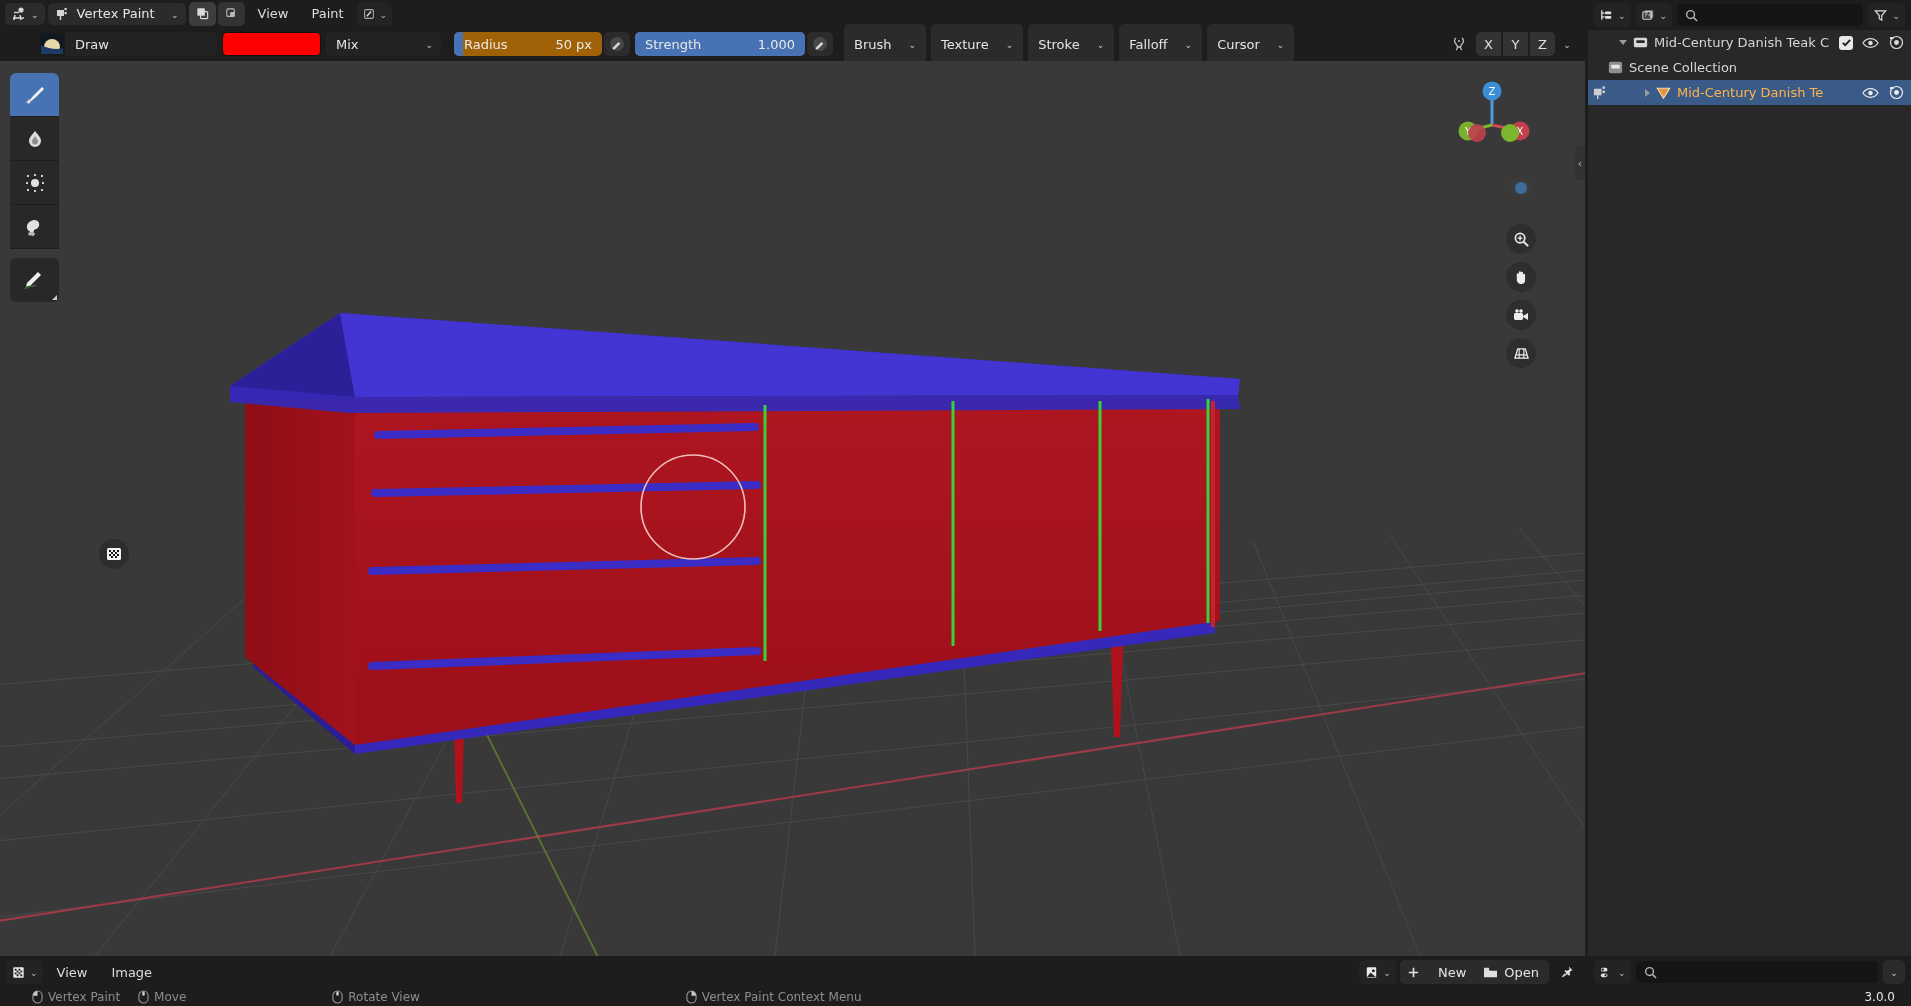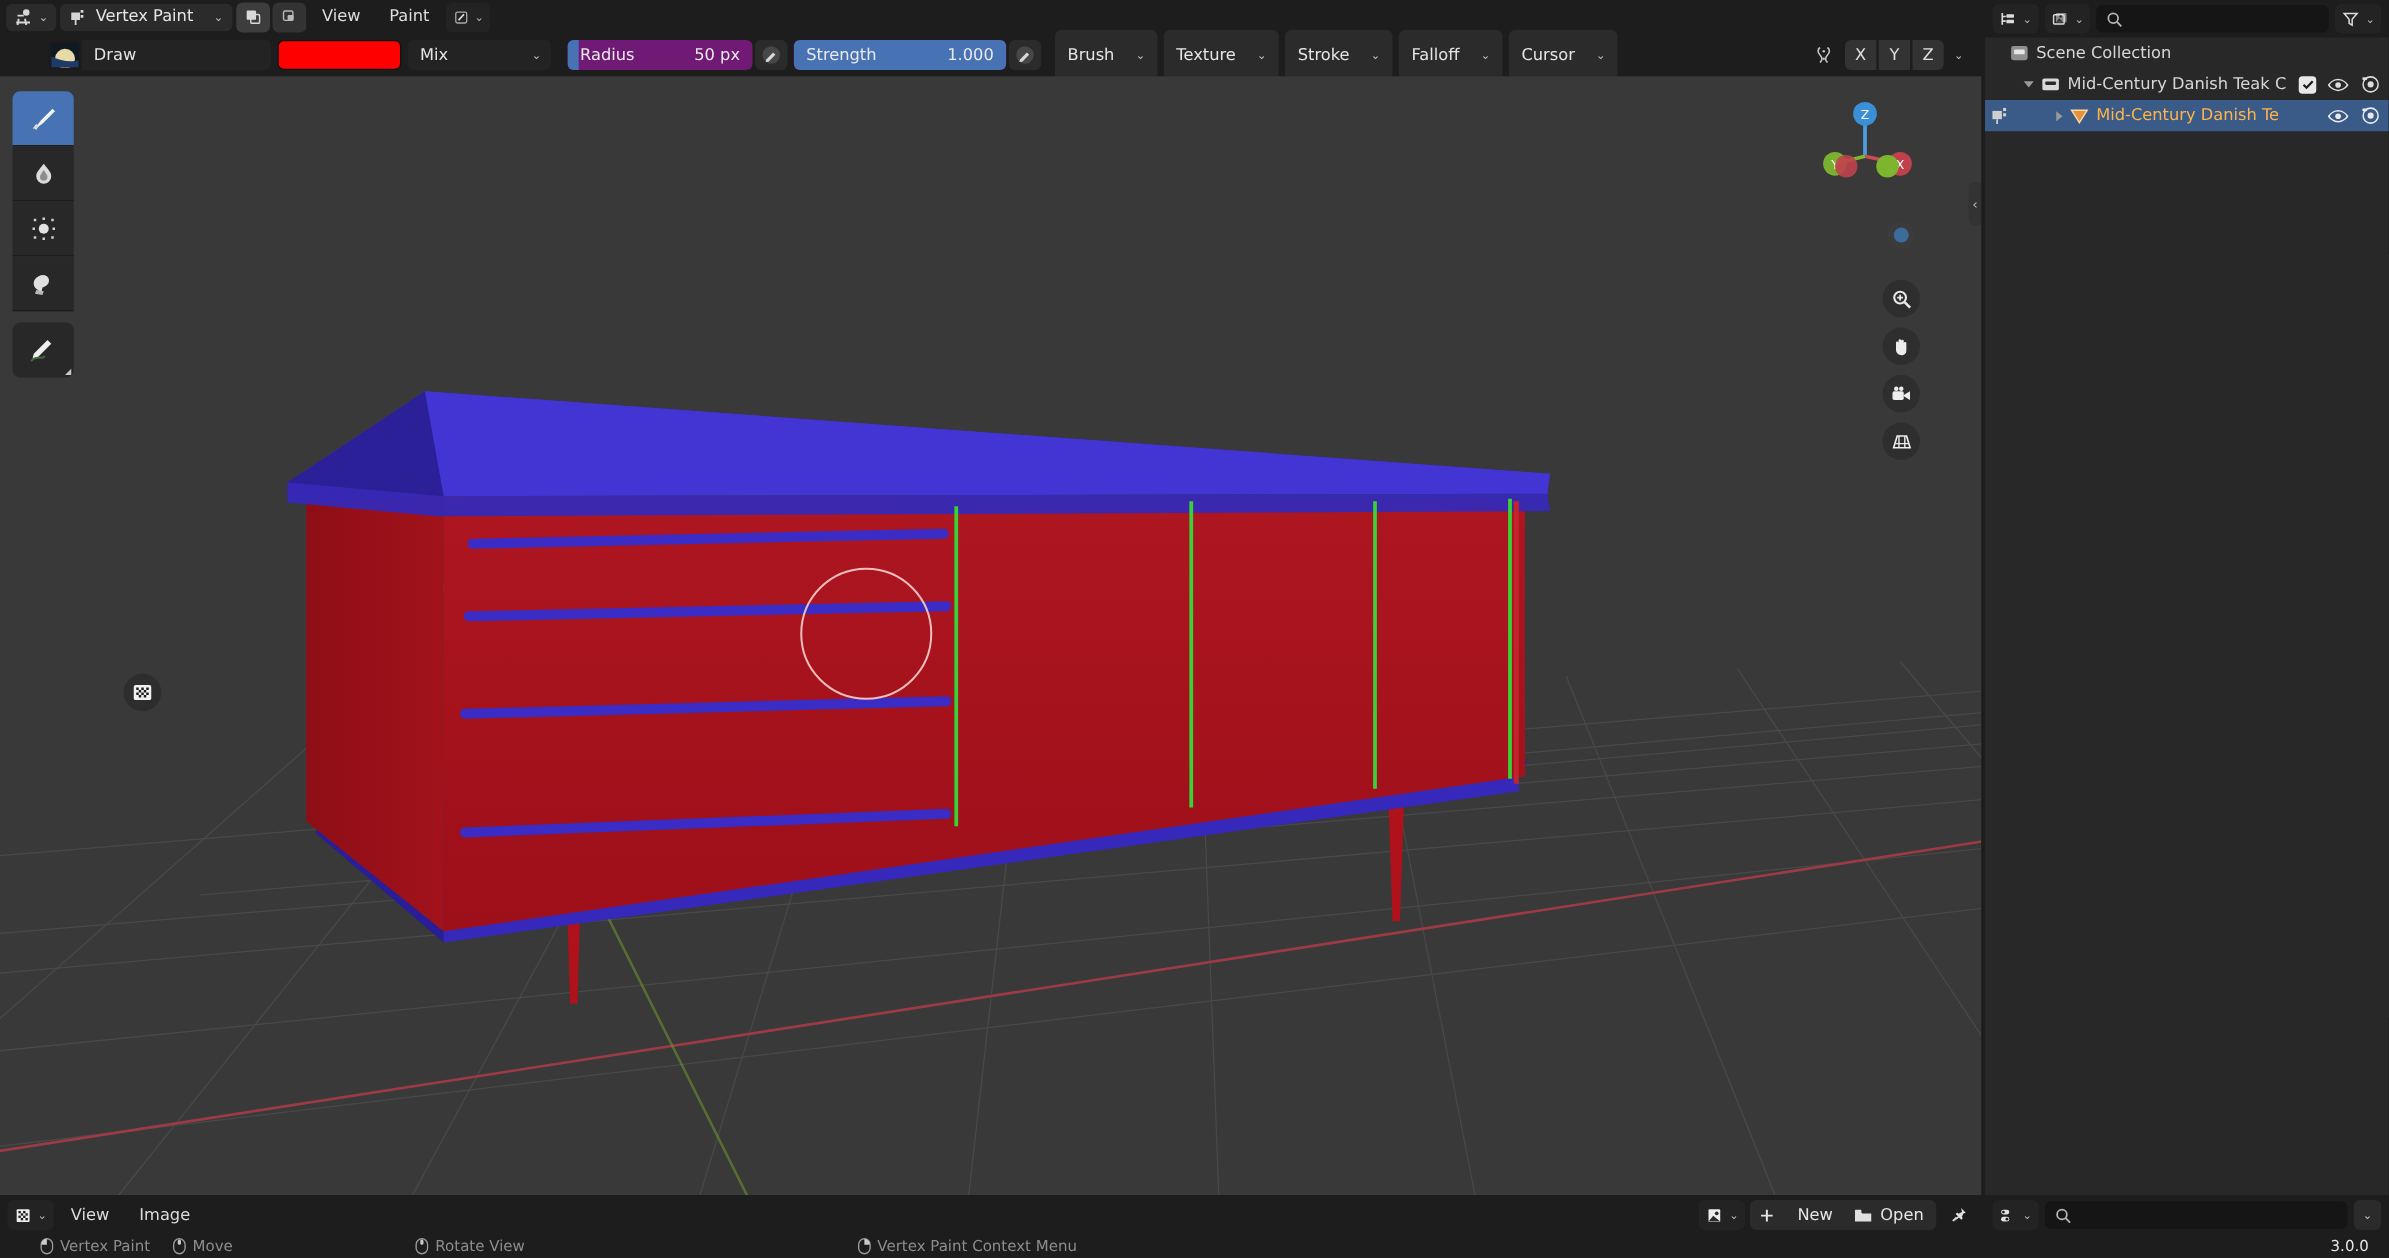--- a/index.html
+++ b/index.html
@@ -68,21 +68,21 @@
   .colorfield {
     width:99px; height:24px; border-radius:5px; background:#ff0000; border:1px solid #111;
   }
   .blendmode {
     width:115px; height:24px; border-radius:5px; background:#232323;
     display:flex; align-items:center; justify-content:space-between;
     padding:0 8px 0 10px; font-size:13px;
   }
   .slider {
     position:relative; height:24px; border-radius:5px; overflow:hidden;
-    background:#701a75; display:flex; align-items:center;
+    background:#a16207; display:flex; align-items:center;
     justify-content:space-between; padding:0 10px; font-size:13px; color:#e9e9e9;
   }
   .slider .fill { position:absolute; left:0; top:0; bottom:0; background:#4772b3; }
   .slider .lbl, .slider .val { position:relative; z-index:2; }
   .pressure {
     width:26px; height:24px; border-radius:5px; background:#2b2b2b;
     display:flex; align-items:center; justify-content:center;
   }
   .pop { display:flex; align-items:center; gap:17px; height:40px; padding:0 10px;
          border-radius:5px; background:#2b2b2b; font-size:13px; }
@@ -699,31 +699,20 @@
             <path d="M2.5 3h11l-4.2 5v5l-2.6-1.6V8z" fill="none" stroke="#dcdcdc" stroke-width="1.3"></path>
           </svg>
         </span>
         <span class="chev">⌄</span>
       </div>
     </div>
 
     <div class="out-body">
 
       <div class="row">
-        <div style="width:14px"></div>
-        <span>
-          <svg width="17" height="17" viewBox="0 0 18 18">
-            <rect x="2" y="3" width="14" height="12" rx="2" fill="#8f8f8f"></rect>
-            <rect x="4.5" y="6" width="9" height="4" rx="1" fill="#e6e6e6"></rect>
-          </svg>
-        </span>
-        <span class="nm">Scene Collection</span>
-      </div>
-
-      <div class="row">
         <div style="width:26px"></div>
         <span class="tri down"></span>
         <span>
           <svg width="17" height="17" viewBox="0 0 18 18">
             <rect x="2" y="4" width="14" height="10" rx="1.6" fill="#d9d9d9"></rect>
             <rect x="4.5" y="6.5" width="9" height="3" rx=".8" fill="#2a2a2a"></rect>
           </svg>
         </span>
         <span class="nm">Mid-Century Danish Teak C</span>
         <span class="rt">
@@ -741,20 +730,31 @@
           <span>
             <svg width="17" height="15" viewBox="0 0 18 16">
               <circle cx="9" cy="8" r="6.4" fill="none" stroke="#dcdcdc" stroke-width="1.3"></circle>
               <circle cx="9" cy="8" r="2.6" fill="#dcdcdc"></circle>
               <rect x="2" y="2" width="4" height="2.2" rx=".6" fill="#dcdcdc"></rect>
             </svg>
           </span>
         </span>
       </div>
 
+      <div class="row">
+        <div style="width:14px"></div>
+        <span>
+          <svg width="17" height="17" viewBox="0 0 18 18">
+            <rect x="2" y="3" width="14" height="12" rx="2" fill="#8f8f8f"></rect>
+            <rect x="4.5" y="6" width="9" height="4" rx="1" fill="#e6e6e6"></rect>
+          </svg>
+        </span>
+        <span class="nm">Scene Collection</span>
+      </div>
+
       <div class="row sel">
         <span class="selbar">
           <svg width="19" height="17" viewBox="0 0 20 18">
             <rect x="2" y="5" width="8" height="7" fill="#cfcfcf"></rect>
             <rect x="11" y="2.5" width="2.6" height="2.6" fill="#cfcfcf"></rect>
             <rect x="11" y="7" width="2.6" height="2.6" fill="#cfcfcf"></rect>
             <path d="M6 12v4" stroke="#cfcfcf" stroke-width="1.5"></path>
           </svg>
         </span>
         <div style="width:52px"></div>

